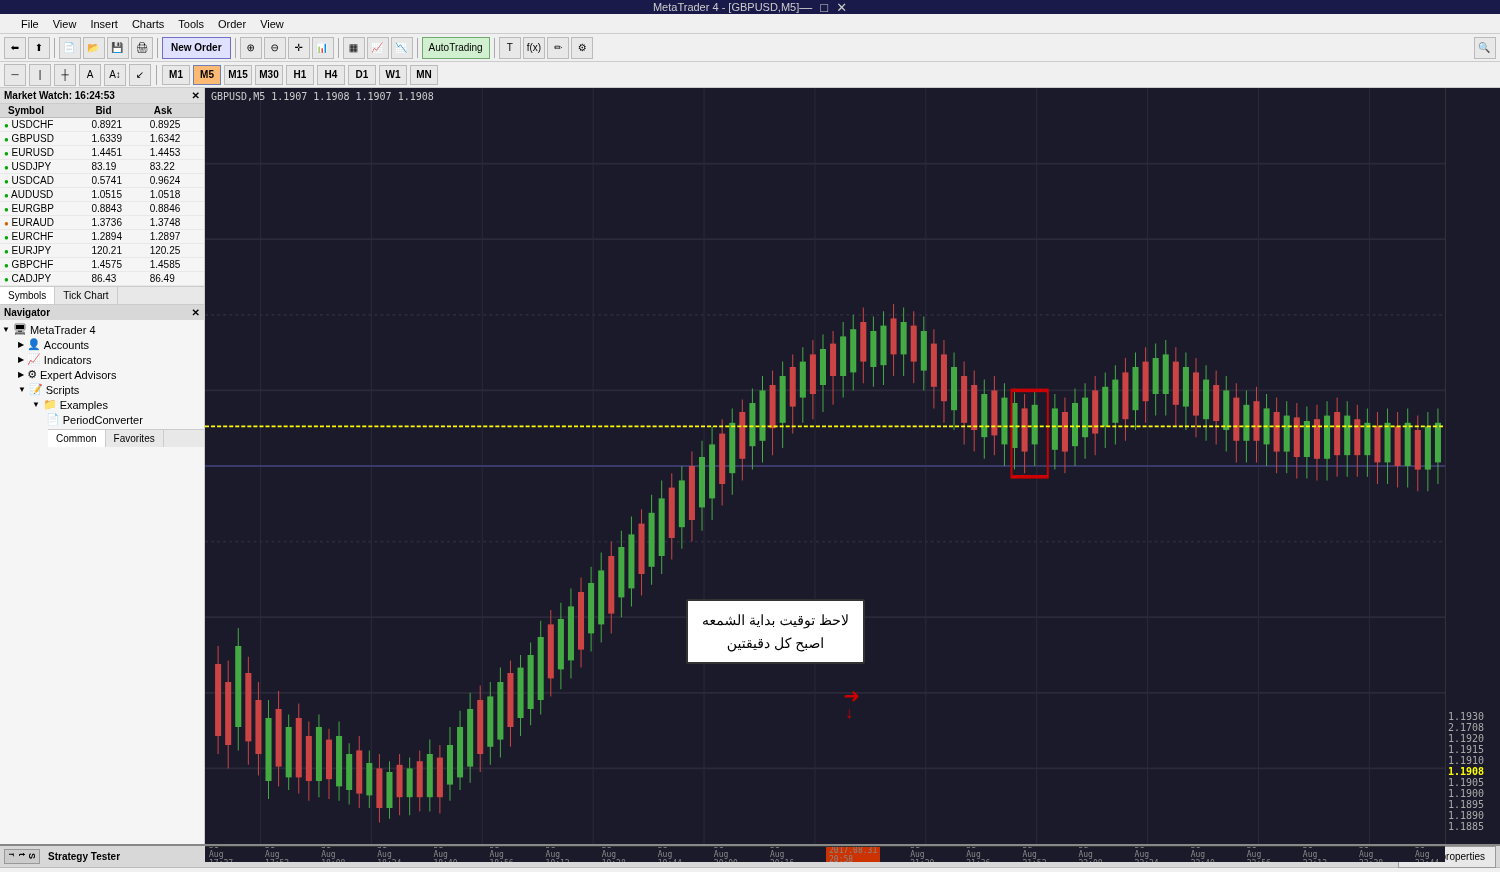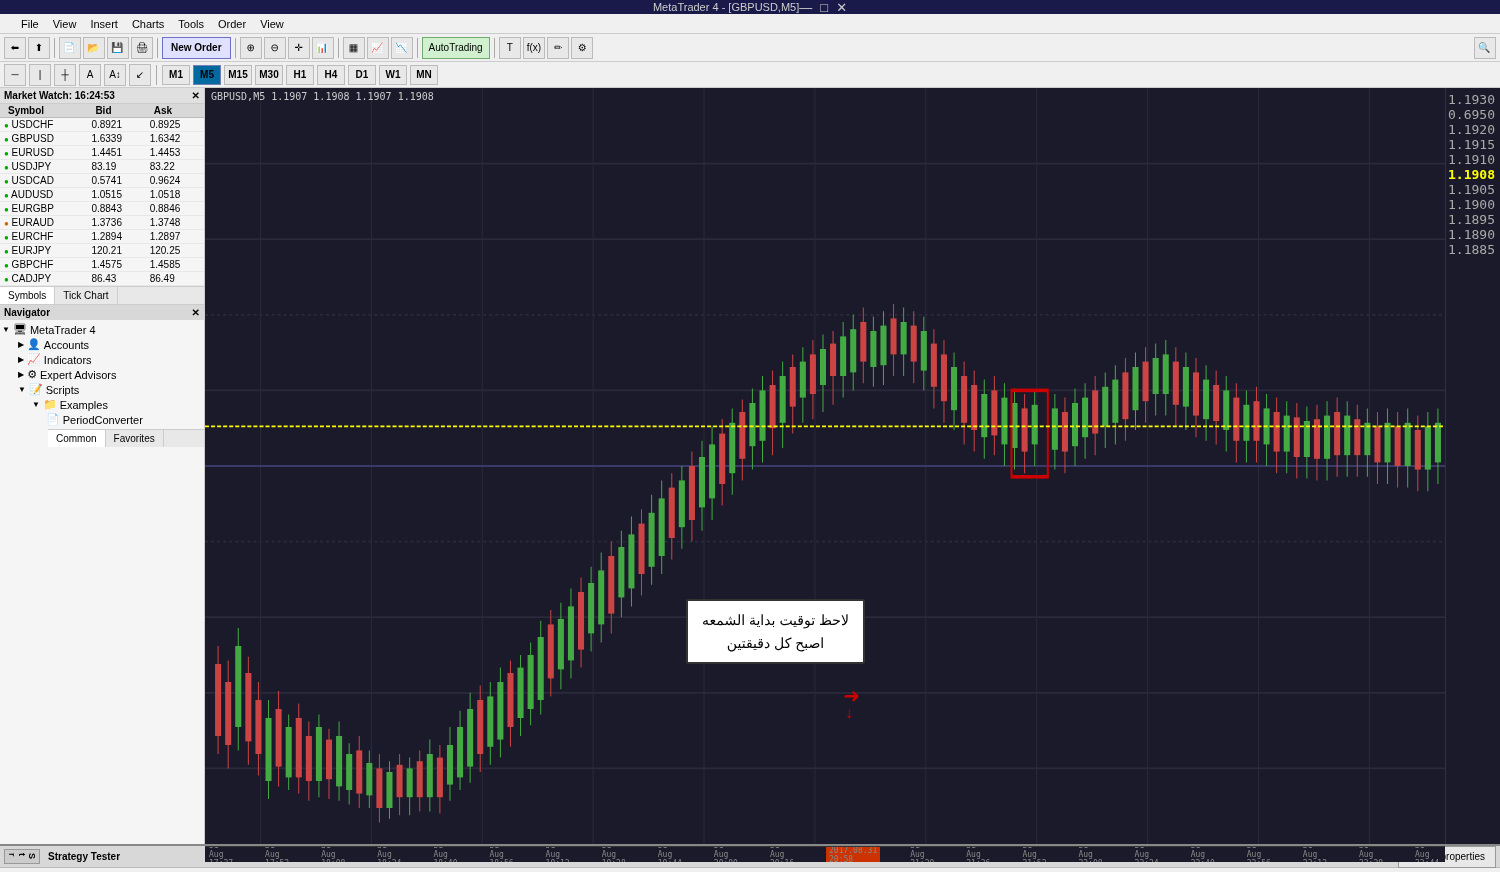--- a/index.html
+++ b/index.html
@@ -17,21 +17,21 @@
     
     #toolbar1 { height: 28px; background: #f0f0f0; display: flex; align-items: center; padding: 0 4px; gap: 2px; border-bottom: 1px solid #ccc; }
     .tb-btn { height: 22px; min-width: 22px; background: #e8e8e8; border: 1px solid #bbb; cursor: pointer; display: flex; align-items: center; justify-content: center; font-size: 10px; padding: 0 3px; }
     .tb-sep { width: 1px; height: 20px; background: #aaa; margin: 0 2px; }
     .tb-btn-new-order { background: #e0e0ff; border: 1px solid #7070cc; padding: 0 8px; font-weight: bold; font-size: 10px; }
     .tb-btn-auto { background: #d0f0d0; border: 1px solid #70aa70; padding: 0 6px; font-size: 10px; }
 
     
     #toolbar2 { height: 26px; background: #f0f0f0; display: flex; align-items: center; padding: 0 4px; gap: 3px; border-bottom: 1px solid #ccc; }
     .tf-btn { height: 20px; min-width: 28px; background: #e8e8e8; border: 1px solid #bbb; cursor: pointer; display: flex; align-items: center; justify-content: center; font-size: 10px; font-weight: bold; }
-    .tf-btn.active { background: #0369a1; border-color: #7080b0; }
+    .tf-btn.active { background: #fdba74; border-color: #7080b0; }
 
     
     #main { display: flex; height: calc(872px - 22px - 20px - 28px - 26px - 20px); }
 
     
     #left-panel { width: 205px; background: #f5f5f5; border-right: 1px solid #ccc; display: flex; flex-direction: column; }
 
     
     #market-watch { flex: 0 0 auto; }
     #mw-header { background: #e0e0e0; padding: 2px 4px; font-size: 10px; font-weight: bold; border-bottom: 1px solid #ccc; display: flex; justify-content: space-between; }
@@ -65,21 +65,21 @@
     
     #chart-svg { width: 100%; height: 100%; }
 
     
     #chart-info { position: absolute; top: 3px; left: 6px; color: #ccc; font-size: 10px; font-family: monospace; }
 
     
     #tooltip-box { position: absolute; background: white; border: 2px solid #333; padding: 8px 14px; font-size: 14px; color: #000; text-align: center; line-height: 1.6; border-radius: 2px; right: 580px; bottom: 180px; direction: rtl; font-family: Arial; min-width: 160px; margin-left: 28px; }
 
     
-    #price-scale { width: 55px; background: #1a1a2a; color: #aaa; font-size: 13px; font-family: monospace; display: flex; flex-direction: column; justify-content: flex-start; padding: 4px 2px; border-left: 1px solid #333; }
+    #price-scale { width: 55px; background: #1a1a2a; color: #aaa; font-size: 10px; font-family: monospace; display: flex; flex-direction: column; justify-content: flex-end; padding: 12px 2px; border-left: 1px solid #333; }
 
     
     #time-scale { height: 16px; background: #1a1a2a; color: #888; font-size: 8px; font-family: monospace; display: flex; align-items: center; padding: 0 4px; overflow: hidden; border-top: 1px solid #333; }
 
     
     #tester-panel { height: 260px; background: #f0f0f0; border-top: 2px solid #888; display: flex; flex-direction: column; }
     #tester-header { height: 22px; background: #d8d8d8; display: flex; align-items: center; padding: 0 4px; border-bottom: 1px solid #bbb; font-size: 10px; font-weight: bold; justify-content: space-between; }
     .tester-btn { height: 22px; padding: 0 10px; font-size: 10px; border: 1px solid #999; background: #e8e8e8; cursor: pointer; }
 
     
@@ -616,21 +616,21 @@
           <span style="margin-right:30px">31 Aug 22:40</span>
           <span style="margin-right:30px">31 Aug 22:56</span>
           <span style="margin-right:30px">31 Aug 23:12</span>
           <span style="margin-right:30px">31 Aug 23:28</span>
           <span>31 Aug 23:44</span>
         </div>
       </div>
 
       <div id="price-scale">
         <span>1.1930</span>
-        <span>0.6950</span>
+        <span>2.1708</span>
         <span>1.1920</span>
         <span>1.1915</span>
         <span>1.1910</span>
         <span style="color:#ffff00; font-weight:bold;">1.1908</span>
         <span>1.1905</span>
         <span>1.1900</span>
         <span>1.1895</span>
         <span>1.1890</span>
         <span>1.1885</span>
       </div>

